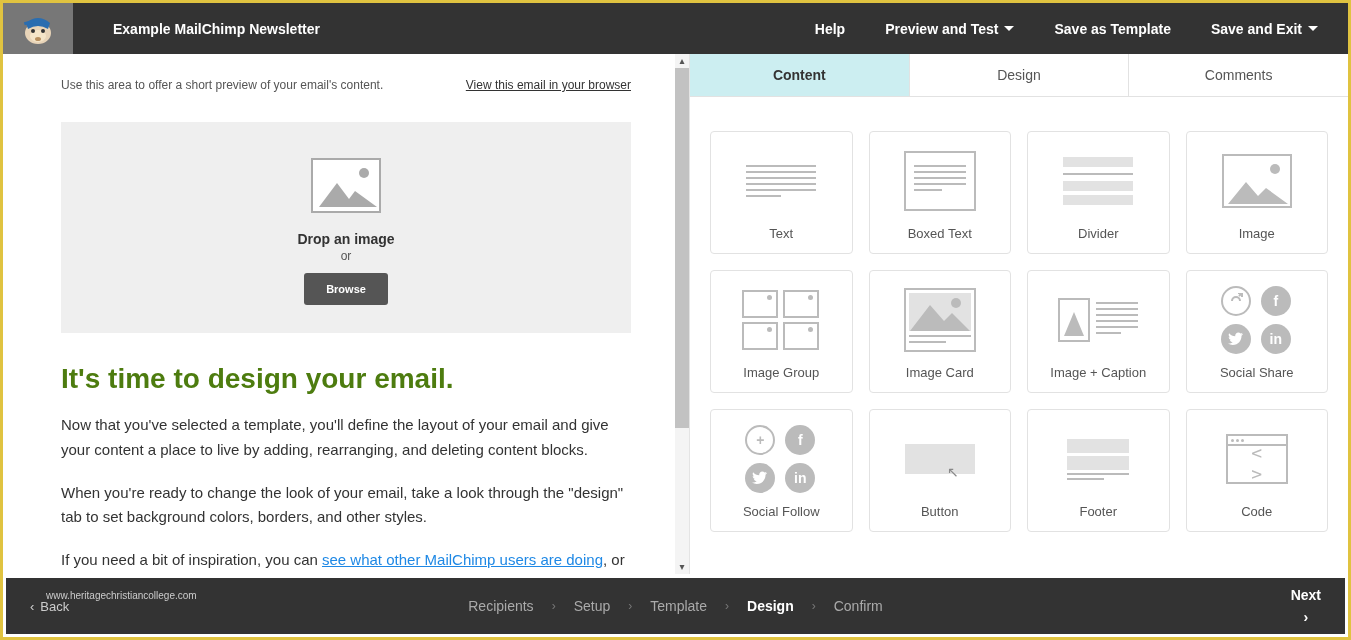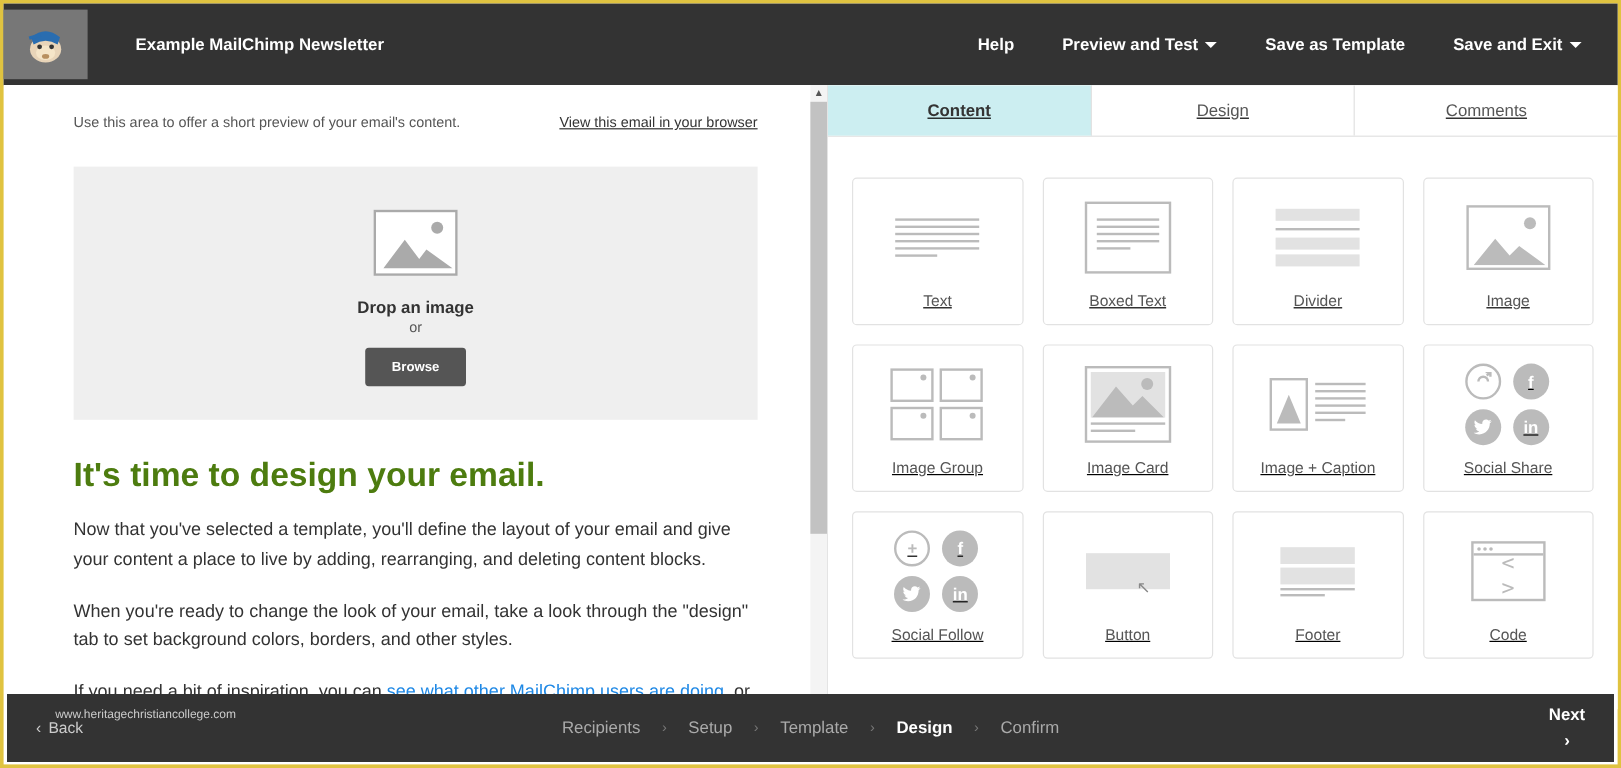--- a/index.html
+++ b/index.html
@@ -1,17 +1,17 @@
 <!DOCTYPE html>
 <html><head>
 <meta charset="utf-8">
 <style>
 * { box-sizing: border-box; margin: 0; padding: 0; }
 body { font-family: "Helvetica Neue", Helvetica, Arial, sans-serif; width: 1351px; height: 640px; background: #fff; overflow: hidden; border: 3px solid #e0c340; }
-.topbar { background: #333; height: 68px; display: flex; align-items: center; }
+.topbar { background: #333; height: 51px; display: flex; align-items: center; }
 .logo-block { width: 70px; height: 58px; background: #777; display: flex; align-items: center; justify-content: center; }
 .logo-block svg { width: 40px; height: 40px; }
 .title { color: #fff; font-size: 14px; font-weight: 600; margin-left: 40px; }
 .topbar-right { margin-left: auto; display: flex; align-items: center; gap: 40px; padding-right: 30px; }
 .top-link { color: #fff; font-size: 14px; font-weight: 600; cursor: pointer; display: flex; align-items: center; gap: 6px; }
 .caret-down { width: 0; height: 0; border-left: 5px solid transparent; border-right: 5px solid transparent; border-top: 5px solid #fff; }
 .main { display: flex; height: 520px; }
 .left-panel { width: 686px; position: relative; overflow-y: auto; background: #fff; }
 .scrollbar-track { position: absolute; right: 0; top: 0; width: 14px; height: 100%; background: #f4f4f4; }
 .scrollbar-thumb { position: absolute; right: 0; top: 14px; width: 14px; height: 360px; background: #c2c2c2; }
@@ -22,21 +22,21 @@
 .dropzone { background: #efefef; padding: 36px 20px 28px; text-align: center; margin-bottom: 30px; }
 .img-placeholder { width: 70px; height: 55px; border: 2px solid #aaa; margin: 0 auto 18px; position: relative; background: #fff; }
 .img-placeholder .sun { width: 10px; height: 10px; background: #aaa; border-radius: 50%; position: absolute; top: 8px; right: 10px; }
 .img-placeholder .mtn { position: absolute; bottom: 4px; left: 6px; width: 58px; height: 28px; }
 .drop-title { font-size: 14px; font-weight: 700; color: #333; }
 .drop-or { font-size: 12px; color: #555; margin: 2px 0 10px; }
 .browse-btn { background: #555; color: #fff; border: none; padding: 10px 22px; font-size: 11px; font-weight: 700; border-radius: 3px; cursor: pointer; }
 .heading { font-size: 28px; font-weight: 700; color: #4d7c0f; margin-bottom: 18px; }
 .para { font-size: 15px; color: #333; line-height: 1.65; margin-bottom: 18px; }
 .inline-link { color: #1e88e5; text-decoration: underline; cursor: pointer; }
-.right-panel { flex: 1; background: #fff; border-left: 1px solid #e4e4e4; overflow-y: auto; text-decoration: underline; }
+.right-panel { flex: 1; background: #fff; border-left: 1px solid #e4e4e4; overflow-y: auto; }
 .tabs { display: flex; border-bottom: 1px solid #e2e2e2; }
 .tab { flex: 1; text-align: center; padding: 13px 0; font-size: 14px; color: #555; border-right: 1px solid #e2e2e2; cursor: pointer; }
 .tab.active { background: #cceef1; color: #333; font-weight: 600; }
 .tab:last-child { border-right: none; }
 .blocks-grid { display: grid; grid-template-columns: repeat(4, 1fr); gap: 16px; padding: 34px 20px 20px; }
 .block { border: 1px solid #e2e2e2; border-radius: 4px; background: #fff; text-align: center; padding: 14px 8px 12px; cursor: pointer; display: flex; flex-direction: column; align-items: center; }
 .block-icon { height: 70px; display: flex; align-items: center; justify-content: center; margin-bottom: 10px; }
 .block-label { font-size: 13px; color: #555; }
 .lines { width: 70px; }
 .lines .ln { height: 2px; background: #bbb; margin: 4px 0; }

